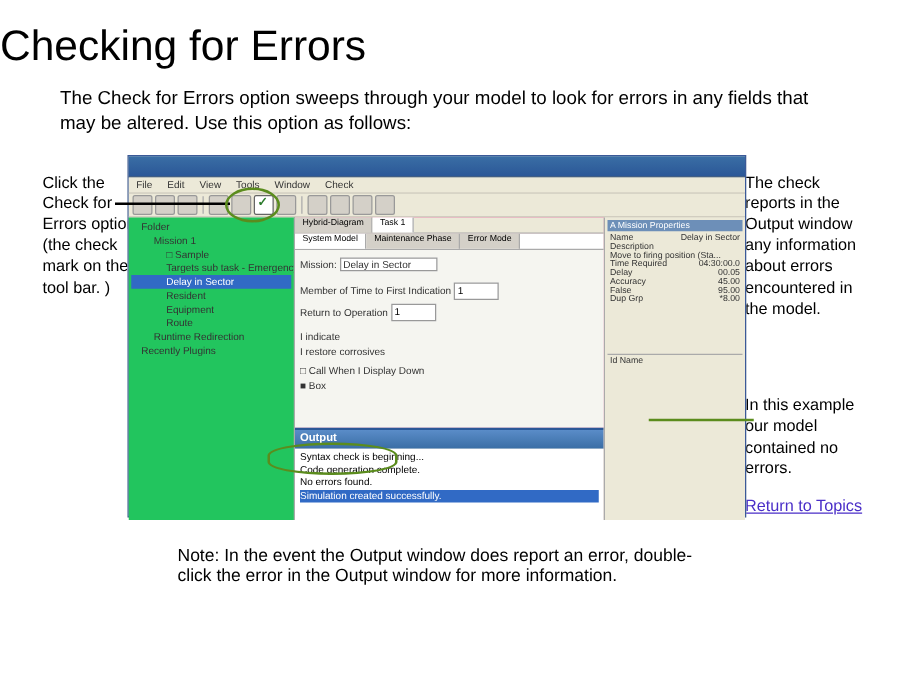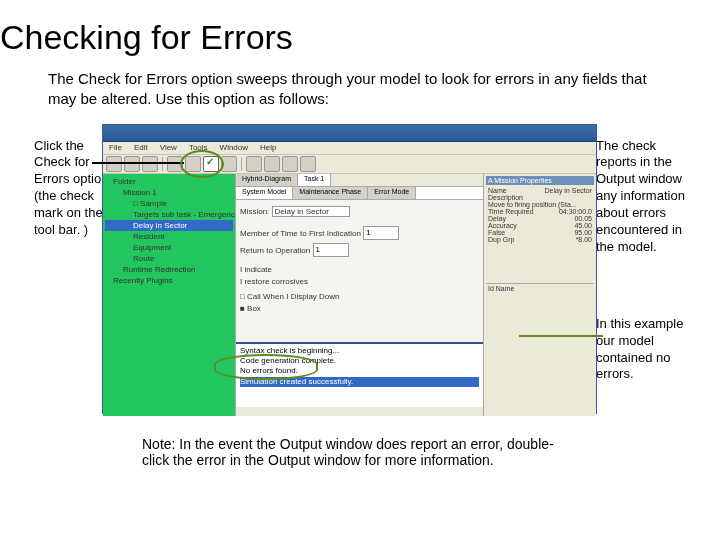--- a/index.html
+++ b/index.html
@@ -51,31 +51,32 @@
 
 <h1 class="title">Checking for Errors</h1>
 <p class="intro">The Check for Errors option sweeps through your model to look for errors in any fields that may be altered.  Use this option as follows:</p>
 
 <div class="content">
   <div class="left-note">Click the Check for Errors option (the check mark on the tool bar. )</div>
 
   <div class="right-col">
     <div class="p1">The check reports in the Output window any information about errors encountered in the model.</div>
     <div class="p2">In this example our model contained no errors.</div>
+    <div style="margin-top:14px"><a href="#">Return to Topics</a></div>
   </div>
 
   <div class="app-window">
     <div class="titlebar"></div>
     <div class="menubar">
       <span>File</span>
       <span>Edit</span>
       <span>View</span>
       <span>Tools</span>
       <span>Window</span>
-      <span>Help</span>
+      <span>Check</span>
     </div>
     <div class="toolbar">
       <div class="tb-btn"></div>
       <div class="tb-btn"></div>
       <div class="tb-btn"></div>
       <div class="tb-sep"></div>
       <div class="tb-btn"></div>
       <div class="tb-btn"></div>
       <div class="tb-btn check-btn"></div>
       <div class="tb-btn"></div>
@@ -111,20 +112,21 @@
         <div class="form-area">
           <div class="form-row"><span>Mission:</span> <span style="border:1px solid #999;padding:0 20px 0 2px;background:#fff">Delay in Sector</span></div>
           <div class="form-row" style="margin-top:10px"><span>Member of</span> <span>Time to First Indication</span> <input value="1" style=""></div>
           <div class="form-row"><span>Return to Operation</span> <input value="1" style=""></div>
           <div class="form-row" style="margin-top:8px">I indicate</div>
           <div class="form-row">I restore corrosives</div>
           <div class="form-row" style="margin-top:6px">□ Call When I Display Down</div>
           <div class="form-row">■ Box</div>
         </div>
         <div class="output-panel">
+          <div class="output-titlebar">Output</div>
           <div class="output-body">
             <div>Syntax check is beginning...</div>
             <div>Code generation complete.</div>
             <div>No errors found.</div>
             <div class="hl">Simulation created successfully.</div>
           </div>
         </div>
       </div>
       <div class="right-panel">
         <div class="hdr">A Mission Properties</div>

